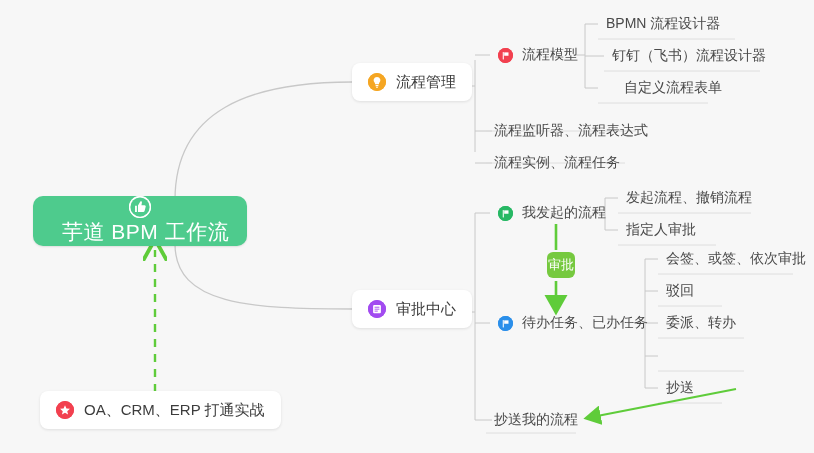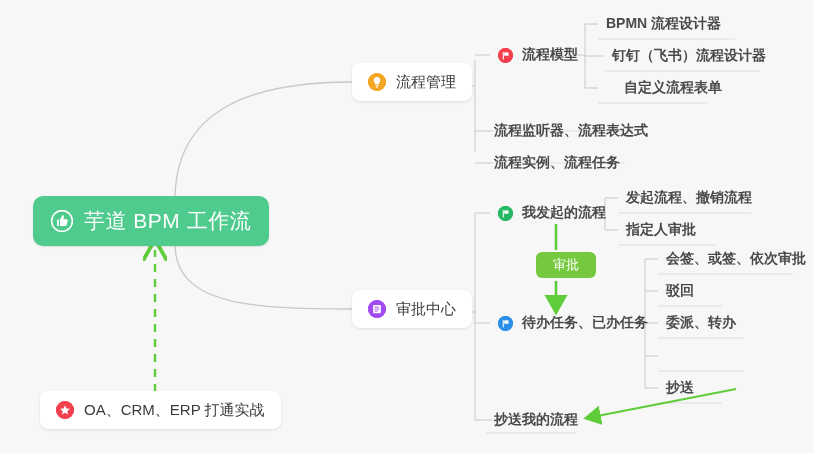--- a/index.html
+++ b/index.html
@@ -36,20 +36,21 @@
   
   .root {
     background: #4ECB8D;
     border-radius: 10px;
     padding: 0 18px;
     height: 50px;
     color: #ffffff;
     font-size: 21px;
     letter-spacing: .5px;
     box-shadow: 0 1px 2px rgba(0,0,0,.10);
+    flex-direction: column;
   }
   .root .label { margin-left: 11px; }
 
   
   .card {
     background: #ffffff;
     border-radius: 8px;
     padding: 0 16px;
     height: 38px;
     font-size: 15px;
@@ -57,33 +58,33 @@
     box-shadow: 0 1px 3px rgba(0,0,0,.10);
   }
   .card .label { margin-left: 10px; }
 
   
   .leaf {
     font-size: 14px;
     color: #4a4a4a;
     height: 30px;
     padding: 0 8px;
-    font-weight: bold;
   }
   .leaf.with-icon .label { margin-left: 9px; }
 
   
   .badge {
     background: #76C93F;
     border-radius: 6px;
     color: #ffffff;
     font-size: 13px;
     height: 26px;
-    padding: 0 17px;
+    padding: 0 1px;
     justify-content: center;
+    margin-left: 11px;
   }
 
   
   .ico {
     flex: 0 0 auto;
     display: inline-flex;
     align-items: center;
     justify-content: center;
     border-radius: 50%;
   }

